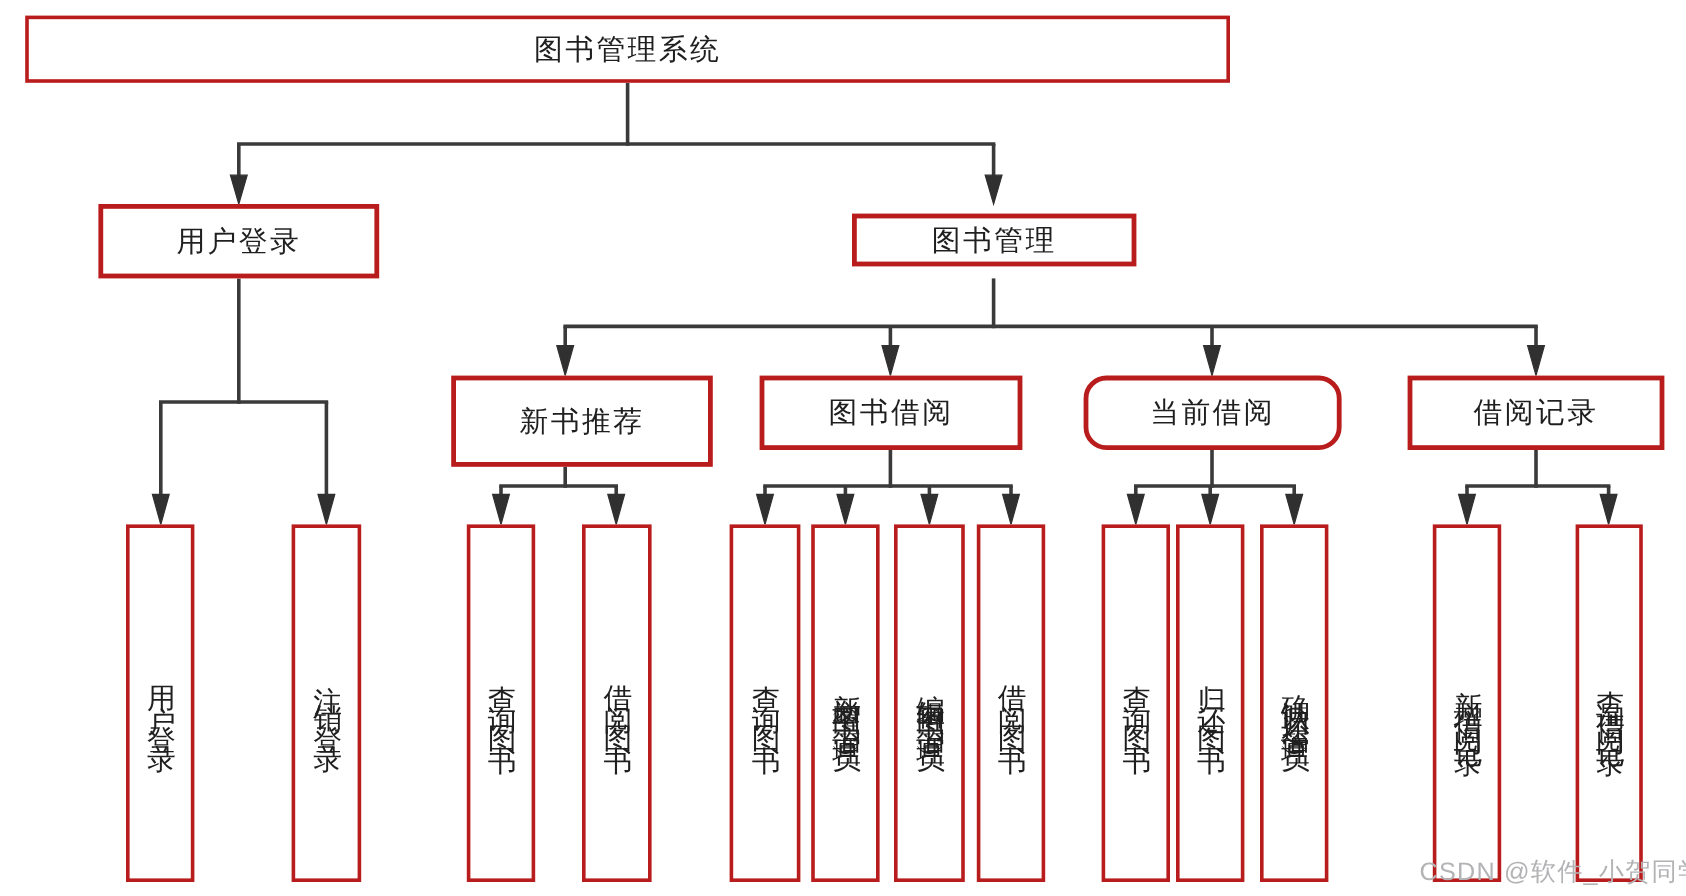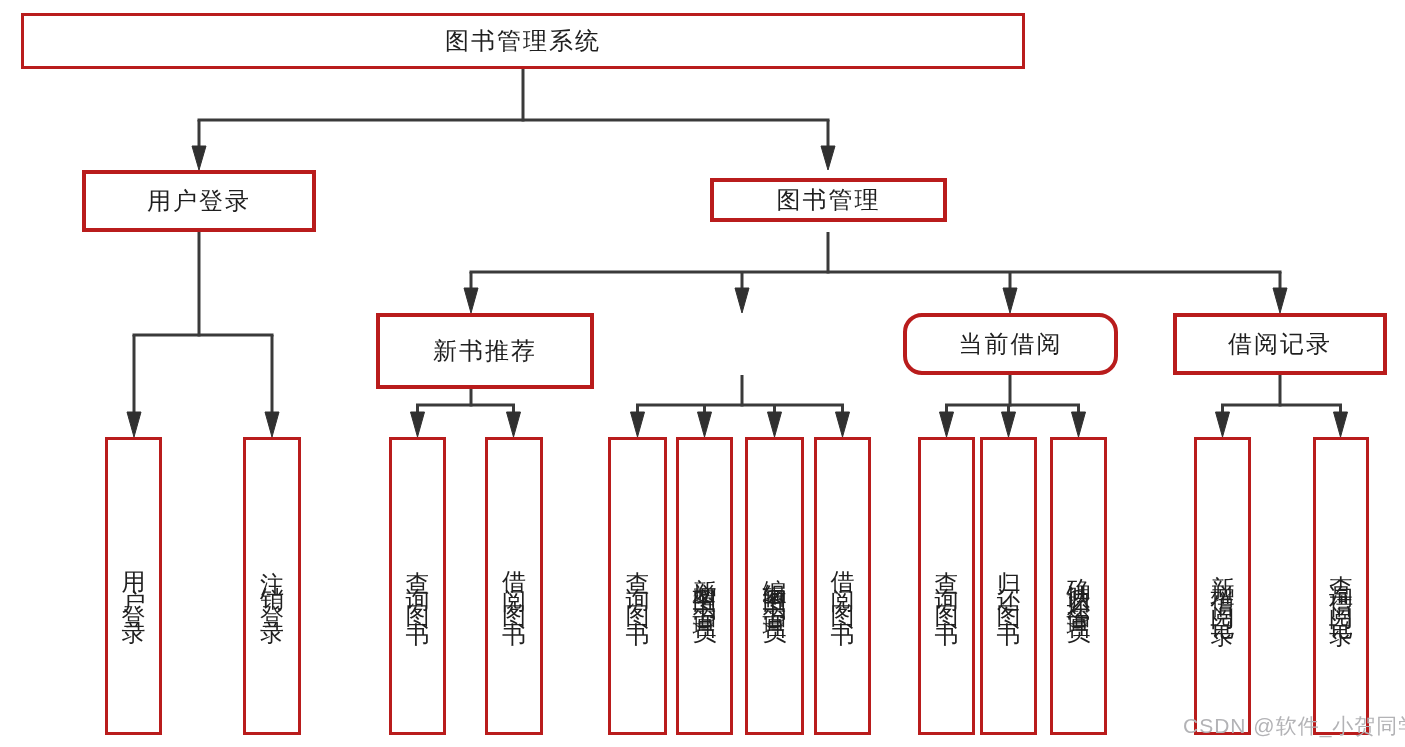--- a/index.html
+++ b/index.html
@@ -116,20 +116,23 @@
   <div class="box lvl2" style="left:82px;top:170px;width:234px;height:62px;">
     <span>用户登录</span>
   </div>
   <div class="box lvl2" style="left:710px;top:178px;width:237px;height:44px;">
     <span>图书管理</span>
   </div>
 
   <div class="box lvl3" style="left:376px;top:313px;width:218px;height:76px;">
     <span>新书推荐</span>
   </div>
+  <div class="box lvl3" style="left:633px;top:313px;width:219px;height:62px;">
+    <span>图书借阅</span>
+  </div>
   <div class="box lvl3" style="left:903px;top:313px;width:215px;height:62px;border-radius:19px;">
     <span>当前借阅</span>
   </div>
   <div class="box lvl3" style="left:1173px;top:313px;width:214px;height:62px;">
     <span>借阅记录</span>
   </div>
 
   <div class="box leaf" style="left:105px;width:57px;">
     <span class="vtext sp4">用户登录</span>
   </div>

